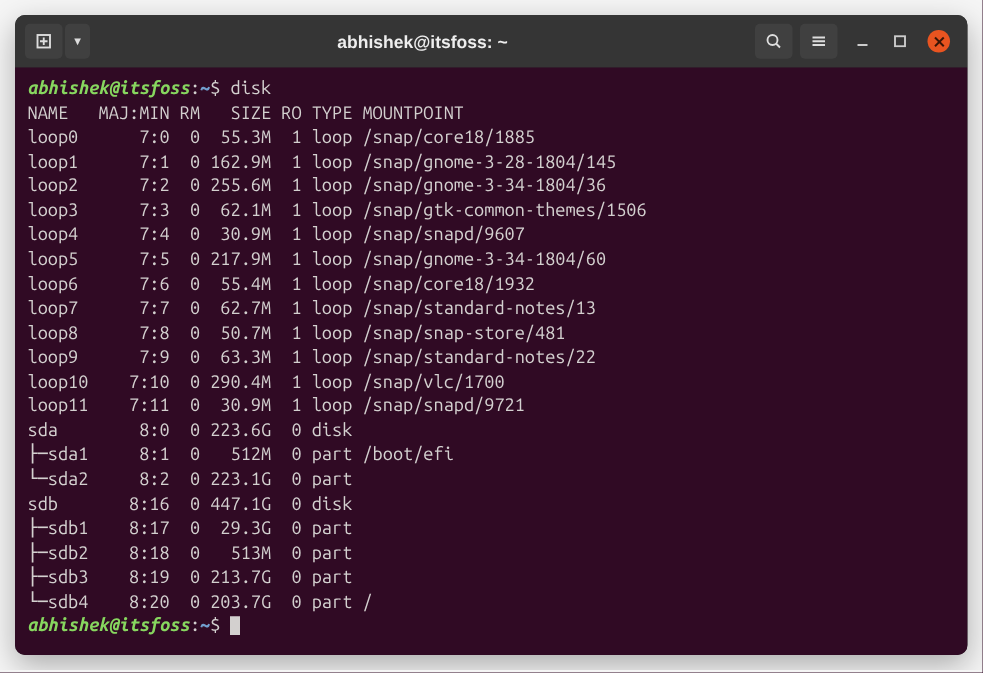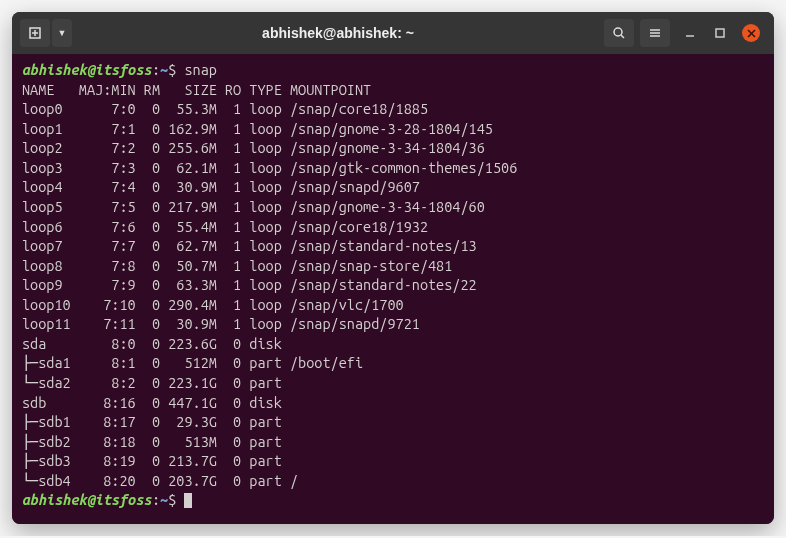--- a/index.html
+++ b/index.html
@@ -111,21 +111,21 @@
         <svg width="14" height="14" viewBox="0 0 14 14" fill="none" stroke="#ddd" stroke-width="1.5">
             <rect x="2" y="2" width="10" height="10"></rect>
             <line x1="7" y1="4" x2="7" y2="10"></line>
             <line x1="4" y1="7" x2="10" y2="7"></line>
           </svg>
       </div>
       <div class="dropdown-btn">
         <span>▼</span>
       </div>
     </div>
-    <div class="title">abhishek@abhishek: ~</div>
+    <div class="title">abhishek@itsfoss: ~</div>
     <div class="icon-btn">
       <svg width="14" height="14" viewBox="0 0 14 14" fill="none" stroke="#ddd" stroke-width="1.5">
           <circle cx="6" cy="6" r="4"></circle>
           <line x1="9" y1="9" x2="12" y2="12"></line>
         </svg>
     </div>
     <div class="icon-btn">
       <svg width="14" height="14" viewBox="0 0 14 14" stroke="#ddd" stroke-width="1.5">
           <line x1="2" y1="4" x2="12" y2="4"></line>
           <line x1="2" y1="7" x2="12" y2="7"></line>
@@ -145,21 +145,21 @@
       </div>
       <div class="wc close">
         <svg width="9" height="9" viewBox="0 0 9 9" stroke="#3a1506" stroke-width="1.6">
             <line x1="1" y1="1" x2="8" y2="8"></line>
             <line x1="8" y1="1" x2="1" y2="8"></line>
           </svg>
       </div>
     </div>
   </div>
 
-  <div class="terminal"><span class="prompt-user">abhishek@itsfoss</span><span class="prompt-sep">:</span><span class="prompt-path">~</span><span class="prompt-sep">$ </span><span class="cmd">snap</span>
+  <div class="terminal"><span class="prompt-user">abhishek@itsfoss</span><span class="prompt-sep">:</span><span class="prompt-path">~</span><span class="prompt-sep">$ </span><span class="cmd">disk</span>
 <span id="output">NAME   MAJ:MIN RM   SIZE RO TYPE MOUNTPOINT
 loop0      7:0  0  55.3M  1 loop /snap/core18/1885
 loop1      7:1  0 162.9M  1 loop /snap/gnome-3-28-1804/145
 loop2      7:2  0 255.6M  1 loop /snap/gnome-3-34-1804/36
 loop3      7:3  0  62.1M  1 loop /snap/gtk-common-themes/1506
 loop4      7:4  0  30.9M  1 loop /snap/snapd/9607
 loop5      7:5  0 217.9M  1 loop /snap/gnome-3-34-1804/60
 loop6      7:6  0  55.4M  1 loop /snap/core18/1932
 loop7      7:7  0  62.7M  1 loop /snap/standard-notes/13
 loop8      7:8  0  50.7M  1 loop /snap/snap-store/481

